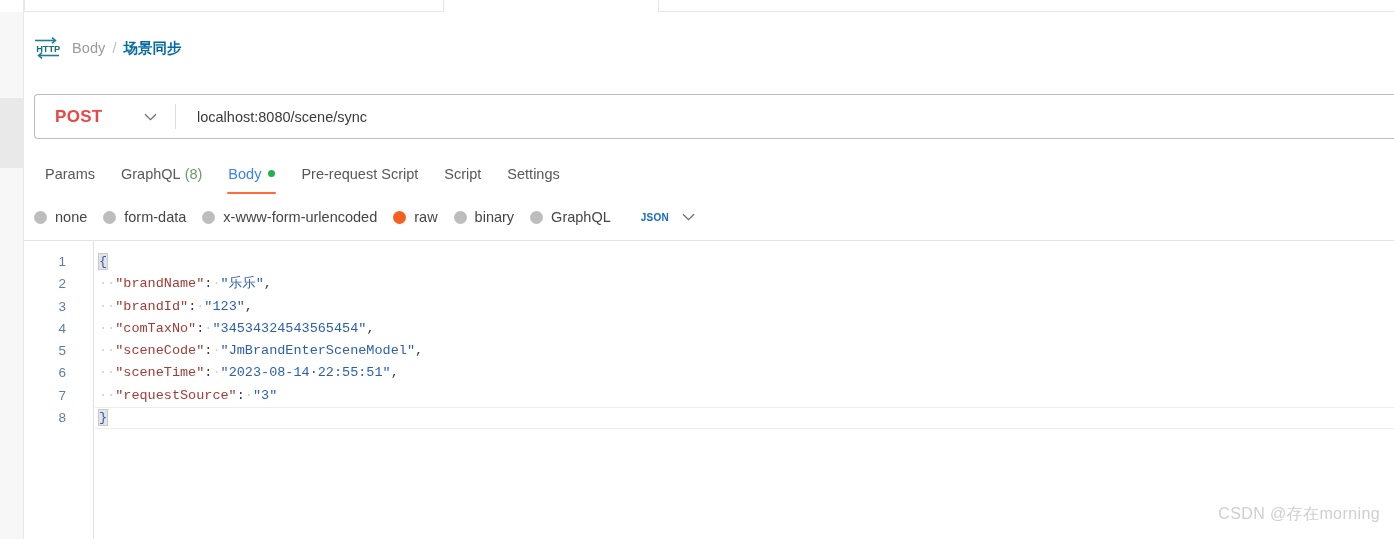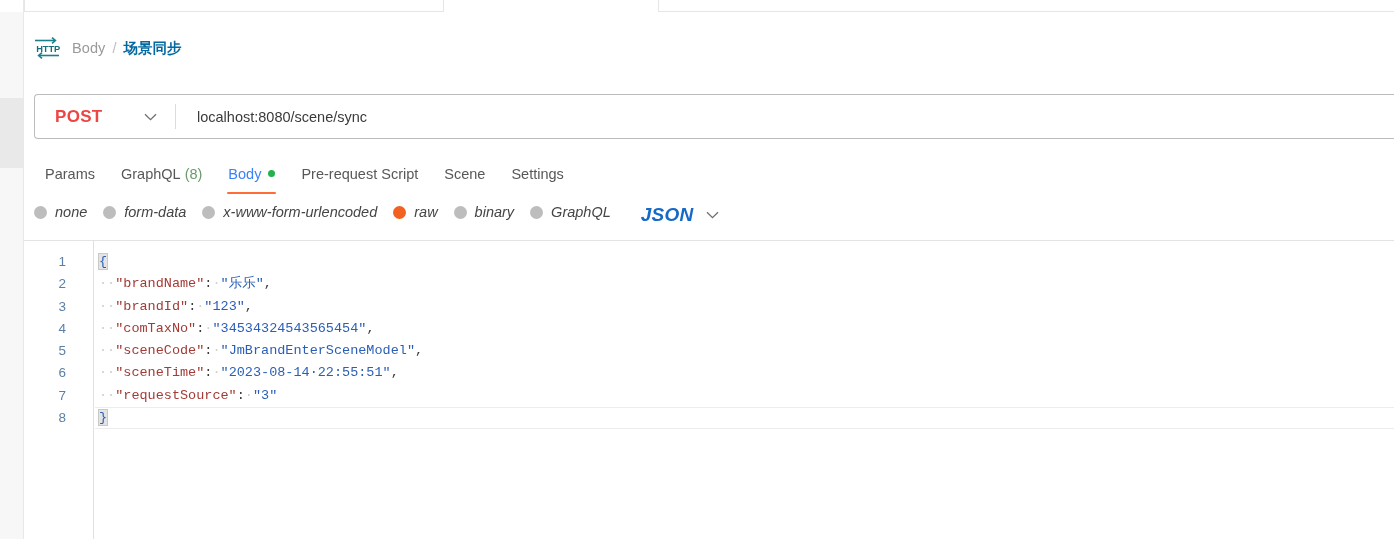--- a/index.html
+++ b/index.html
@@ -178,22 +178,21 @@
     background: #ff6c37;
     border-radius: 2px;
   }
 
   
   .btypes {
     position: absolute;
     left: 10px; top: 192px;
     height: 26px;
     display: flex;
-    align-items: flex-start;
-    font-style: italic;
+    align-items: center;
   }
   .radio {
     display: flex;
     align-items: center;
     margin-right: 16px;
     cursor: pointer;
     white-space: nowrap;
   }
   .radio .bullet {
     width: 13px; height: 13px;
@@ -207,21 +206,21 @@
     font-size: 14.5px;
     color: #454545;
   }
   .fmt {
     display: flex;
     align-items: center;
     margin-left: 14px;
     cursor: pointer;
   }
   .fmt-label {
-    font-size: 19px;
+    font-size: 10px;
     color: #1569c7;
     font-weight: bold;
     letter-spacing: .2px;
   }
   .fmt .chev { margin-left: 13px; }
 
   
   .editor {
     position: absolute;
     left: 0; top: 228px;
@@ -344,21 +343,21 @@
       <span class="hdr-count">(8)</span>
     </div>
     <div class="tab active">
       <span>Body</span>
       <span class="dot"></span>
     </div>
     <div class="tab">
       <span>Pre-request Script</span>
     </div>
     <div class="tab">
-      <span>Scene</span>
+      <span>Script</span>
     </div>
     <div class="tab">
       <span>Settings</span>
     </div>
   </div>
 
   <div class="btypes">
     <div class="radio">
       <span class="bullet"></span>
       <span class="rlabel">none</span>
@@ -422,13 +421,14 @@
           <span class="lnum">7</span>
           <span class="ctext"><span class="ws">··</span><span class="k">"requestSource"</span><span class="p">:</span><span class="ws">·</span><span class="s">"3"</span></span>
         </div>
         <div class="cline cur">
           <span class="lnum">8</span>
           <span class="ctext"><span class="brace-hl">}</span></span>
         </div>
       </div>
   </div>
 
+  <div class="wm">CSDN @存在morning</div>
 </div>
 
 </body></html>

